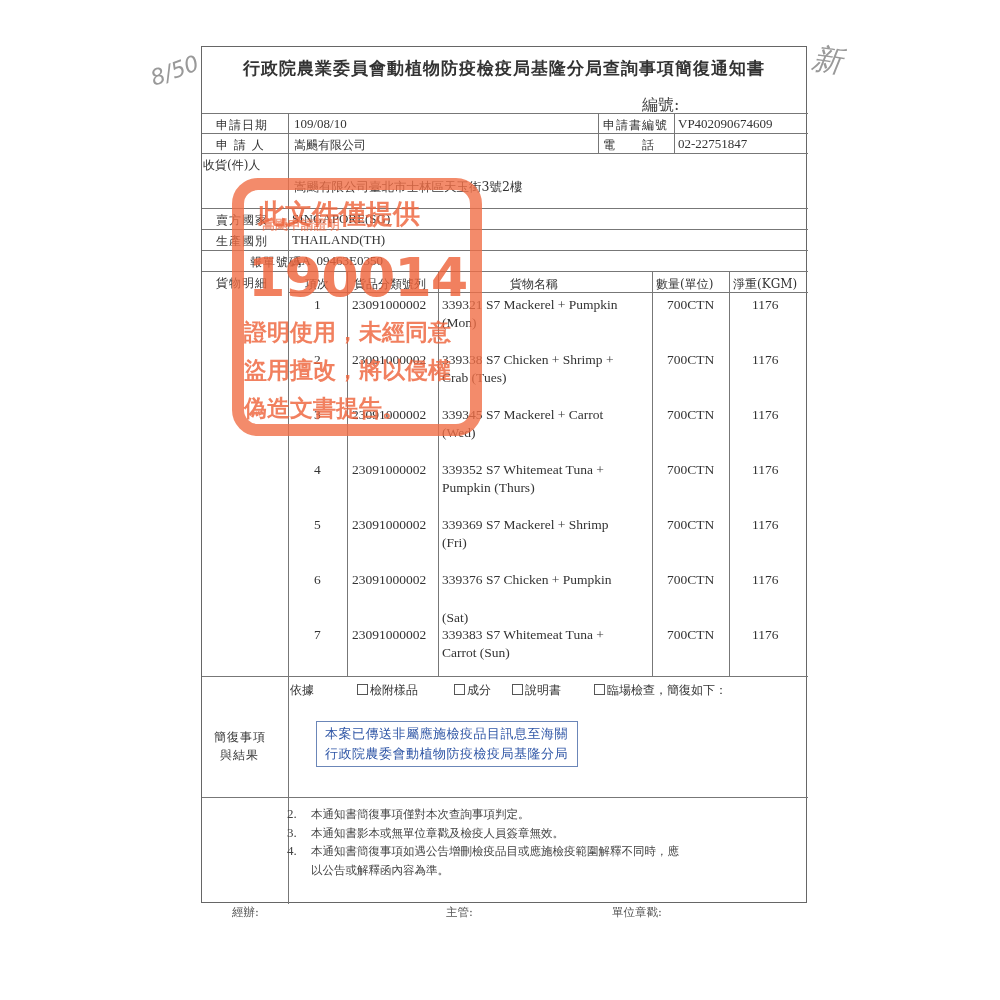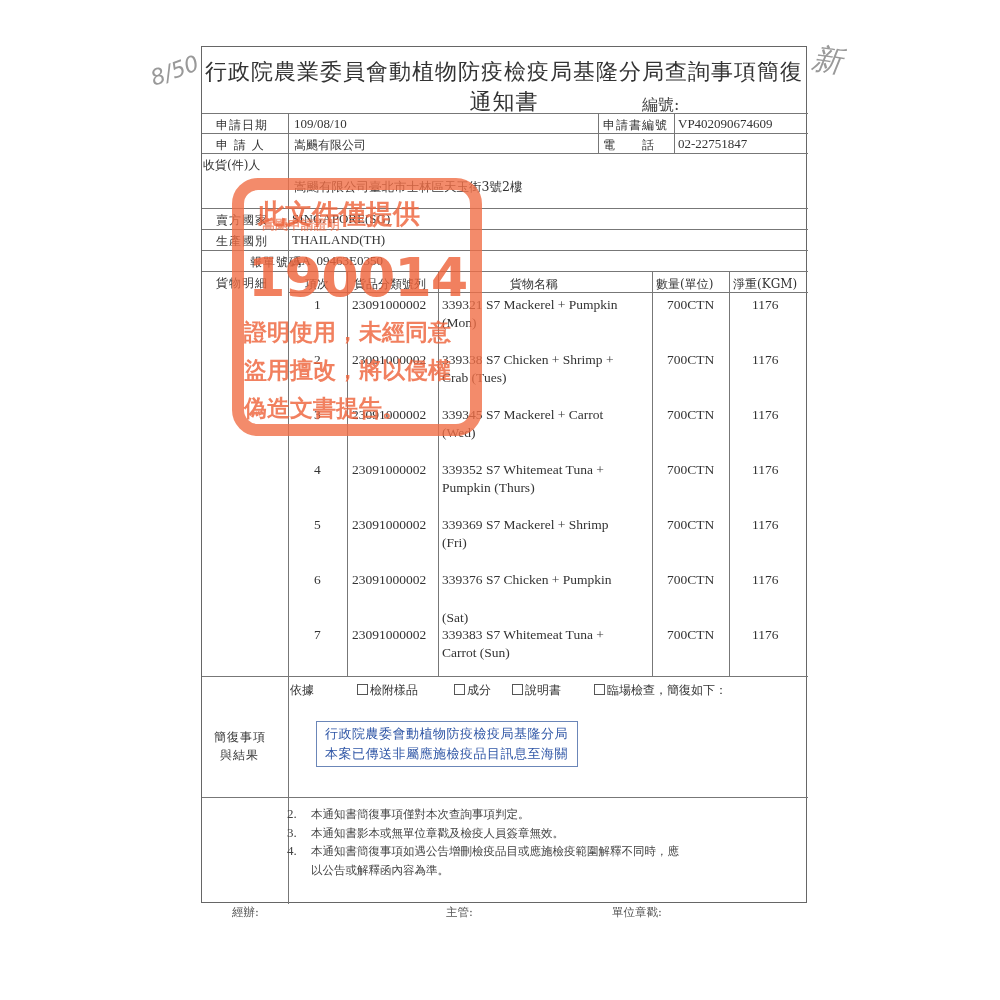--- a/index.html
+++ b/index.html
@@ -1,21 +1,21 @@
 <!DOCTYPE html>
 <html><head>
 <meta charset="utf-8">
 <style>
   * { box-sizing: border-box; margin: 0; padding: 0; }
   html, body { width: 1000px; height: 1000px; background: #ffffff; overflow: hidden; }
   body { position: relative; font-family: "DejaVu Serif", "Liberation Serif", serif; color: #333; }
 
   .sheet { position: absolute; left: 201px; top: 46px; width: 606px; height: 857px; border: 1.5px solid #666; }
 
-  .title { position: absolute; left: 0; top: 10px; width: 100%; text-align: center; font-size: 22px; letter-spacing: 1px; color: #333; }
+  .title { position: absolute; left: 0; top: 10px; width: 100%; text-align: center; font-size: 17px; letter-spacing: 1px; color: #333; font-weight: bold; }
   .serial { position: absolute; left: 440px; top: 48px; font-size: 16px; color: #444; }
 
   .line-h { position: absolute; height: 1px; background: #777; }
   .line-v { position: absolute; width: 1px; background: #777; }
 
   .cell { position: absolute; font-size: 12px; color: #333; white-space: nowrap; }
   .label { letter-spacing: 1px; }
   .mono { font-family: "Liberation Serif", "DejaVu Serif", serif; font-size: 13px; }
 
   .row-text { position: absolute; font-family: "Liberation Serif", serif; font-size: 13.5px; color: #333; line-height: 18px; }
@@ -156,22 +156,22 @@
   <div class="cell" style="left:88px; top:635px;">依據</div>
   <div class="cell" style="left:155px; top:635px;"><span class="cb"></span><span>檢附樣品</span></div>
   <div class="cell" style="left:252px; top:635px;"><span class="cb"></span><span>成分</span></div>
   <div class="cell" style="left:310px; top:635px;"><span class="cb"></span><span>說明書</span></div>
   <div class="cell" style="left:392px; top:635px;"><span class="cb"></span><span>臨場檢查，簡復如下：</span></div>
 
   <div class="cell label" style="left:12px; top:682px;">簡復事項</div>
   <div class="cell label" style="left:18px; top:700px;">與結果</div>
 
   <div class="stamp-blue">
+    <div>本案已傳送非屬應施檢疫品目訊息至海關</div>
     <div>行政院農委會動植物防疫檢疫局基隆分局</div>
-    <div>本案已傳送非屬應施檢疫品目訊息至海關</div>
   </div>
 
   <div class="notes">
     <div><span class="n">2.</span><span>本通知書簡復事項僅對本次查詢事項判定。</span></div>
     <div><span class="n">3.</span><span>本通知書影本或無單位章戳及檢疫人員簽章無效。</span></div>
     <div><span class="n">4.</span><span>本通知書簡復事項如遇公告增刪檢疫品目或應施檢疫範圍解釋不同時，應</span></div>
     <div><span class="n"></span><span>以公告或解釋函內容為準。</span></div>
   </div>
 </div>
 

